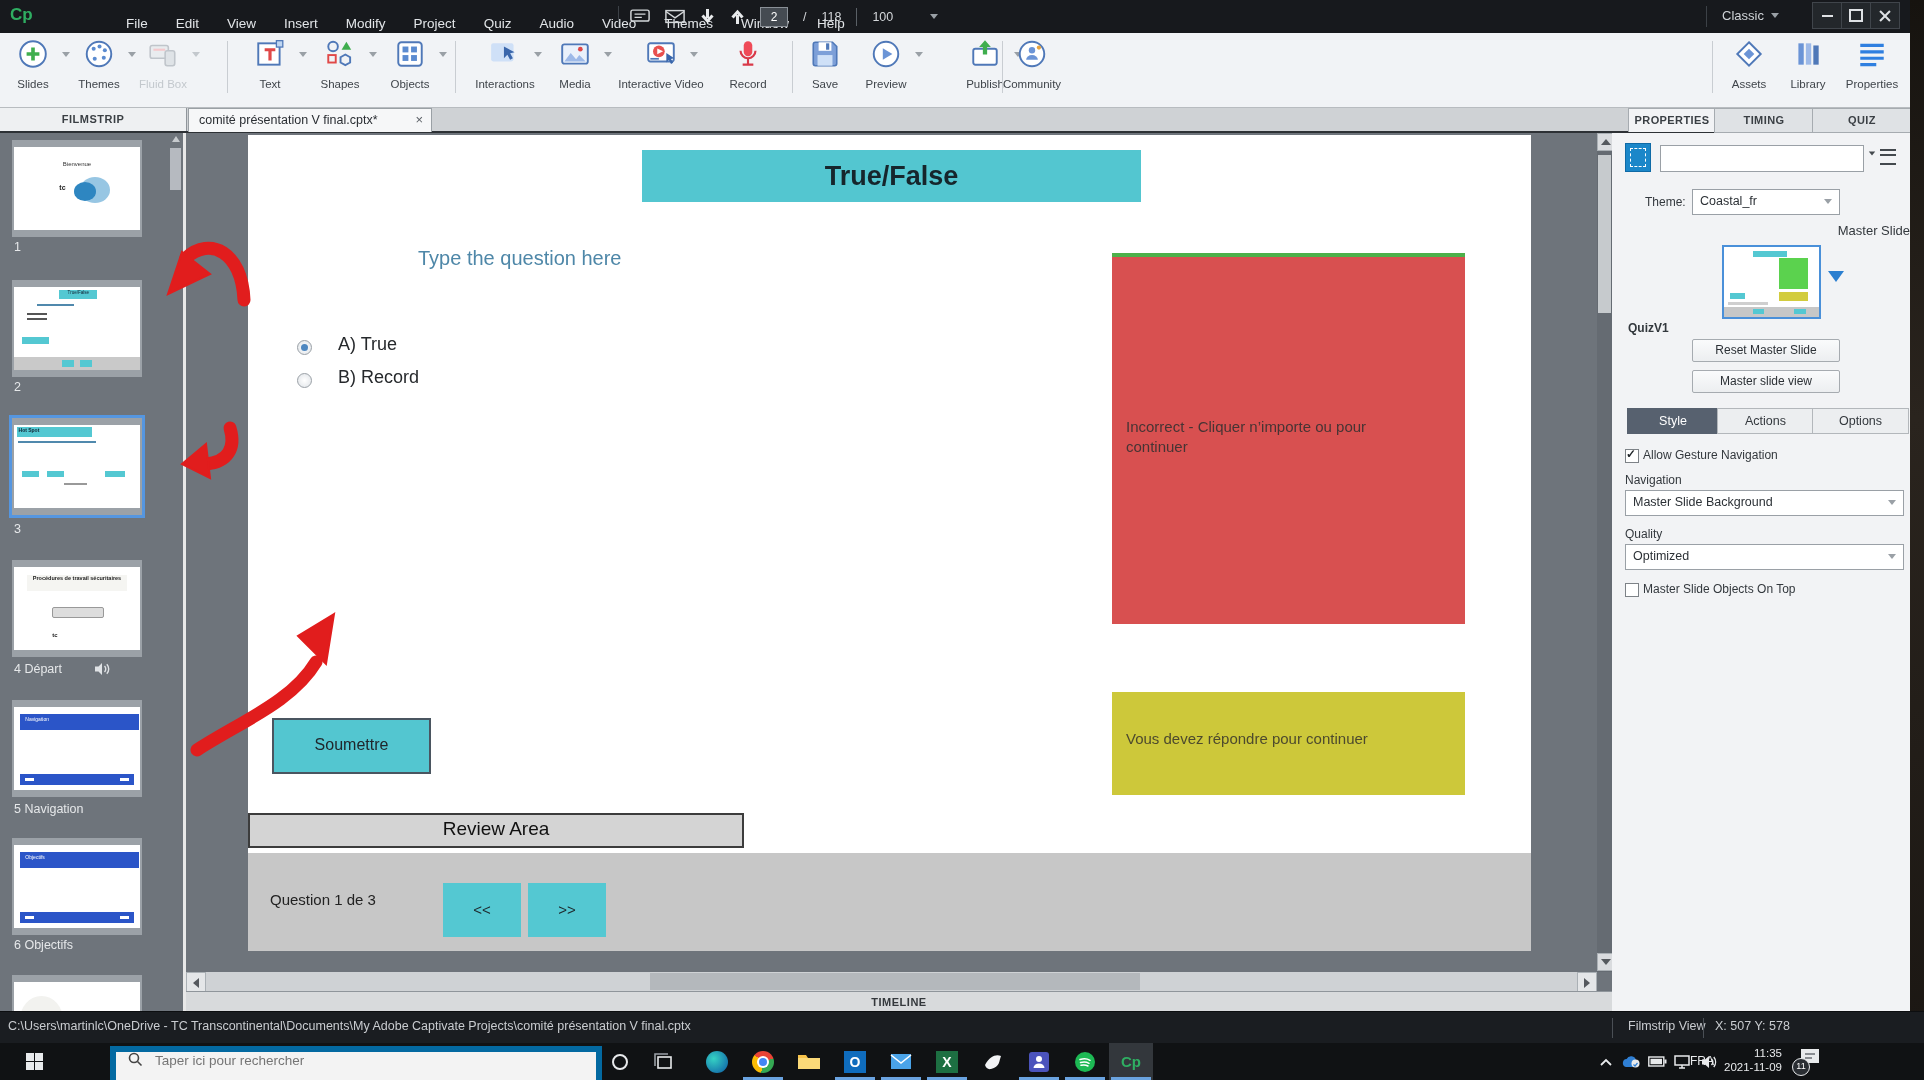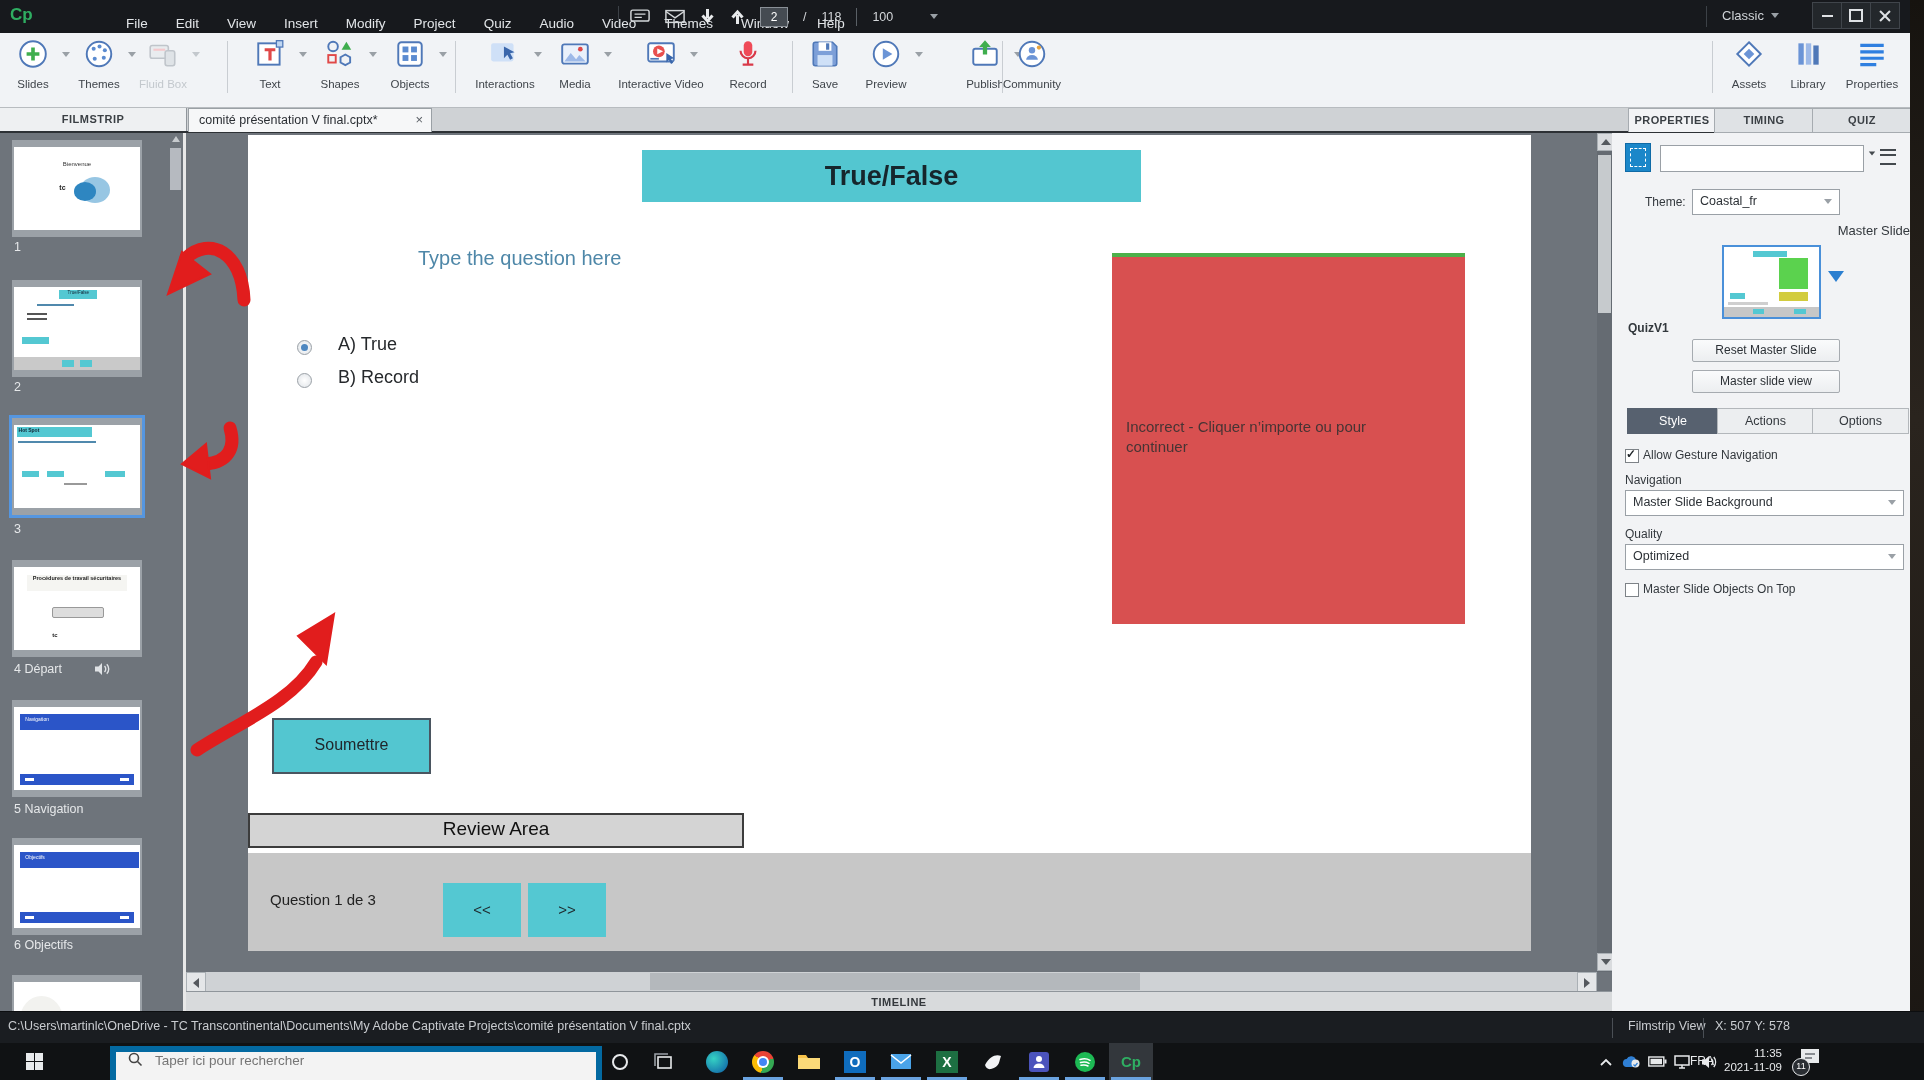--- a/index.html
+++ b/index.html
@@ -441,20 +441,23 @@
   <div id="slide">
     <div id="quiz-banner">True/False</div>
     <div id="question-text">Type the question here</div>
     <div class="radio sel" style="left:49px;top:205px"></div>
     <div class="answer" style="left:90px;top:199px">A) True</div>
     <div class="radio" style="left:49px;top:238px"></div>
     <div class="answer" style="left:90px;top:232px">B) Record</div>
     <div id="fb-incorrect">
       <span>Incorrect - Cliquer n’importe ou pour continuer</span>
     </div>
+    <div id="fb-must">
+      <span>Vous devez répondre pour continuer</span>
+    </div>
     <div id="submit-btn">Soumettre</div>
     <div id="review-area">Review Area</div>
     <div id="quiz-footer">
       <div id="qcounter">Question 1 de 3</div>
       <div class="navbtn" style="left:195px">&lt;&lt;</div>
       <div class="navbtn" style="left:280px">&gt;&gt;</div>
     </div>
   </div>
 
   <div id="hscroll">

